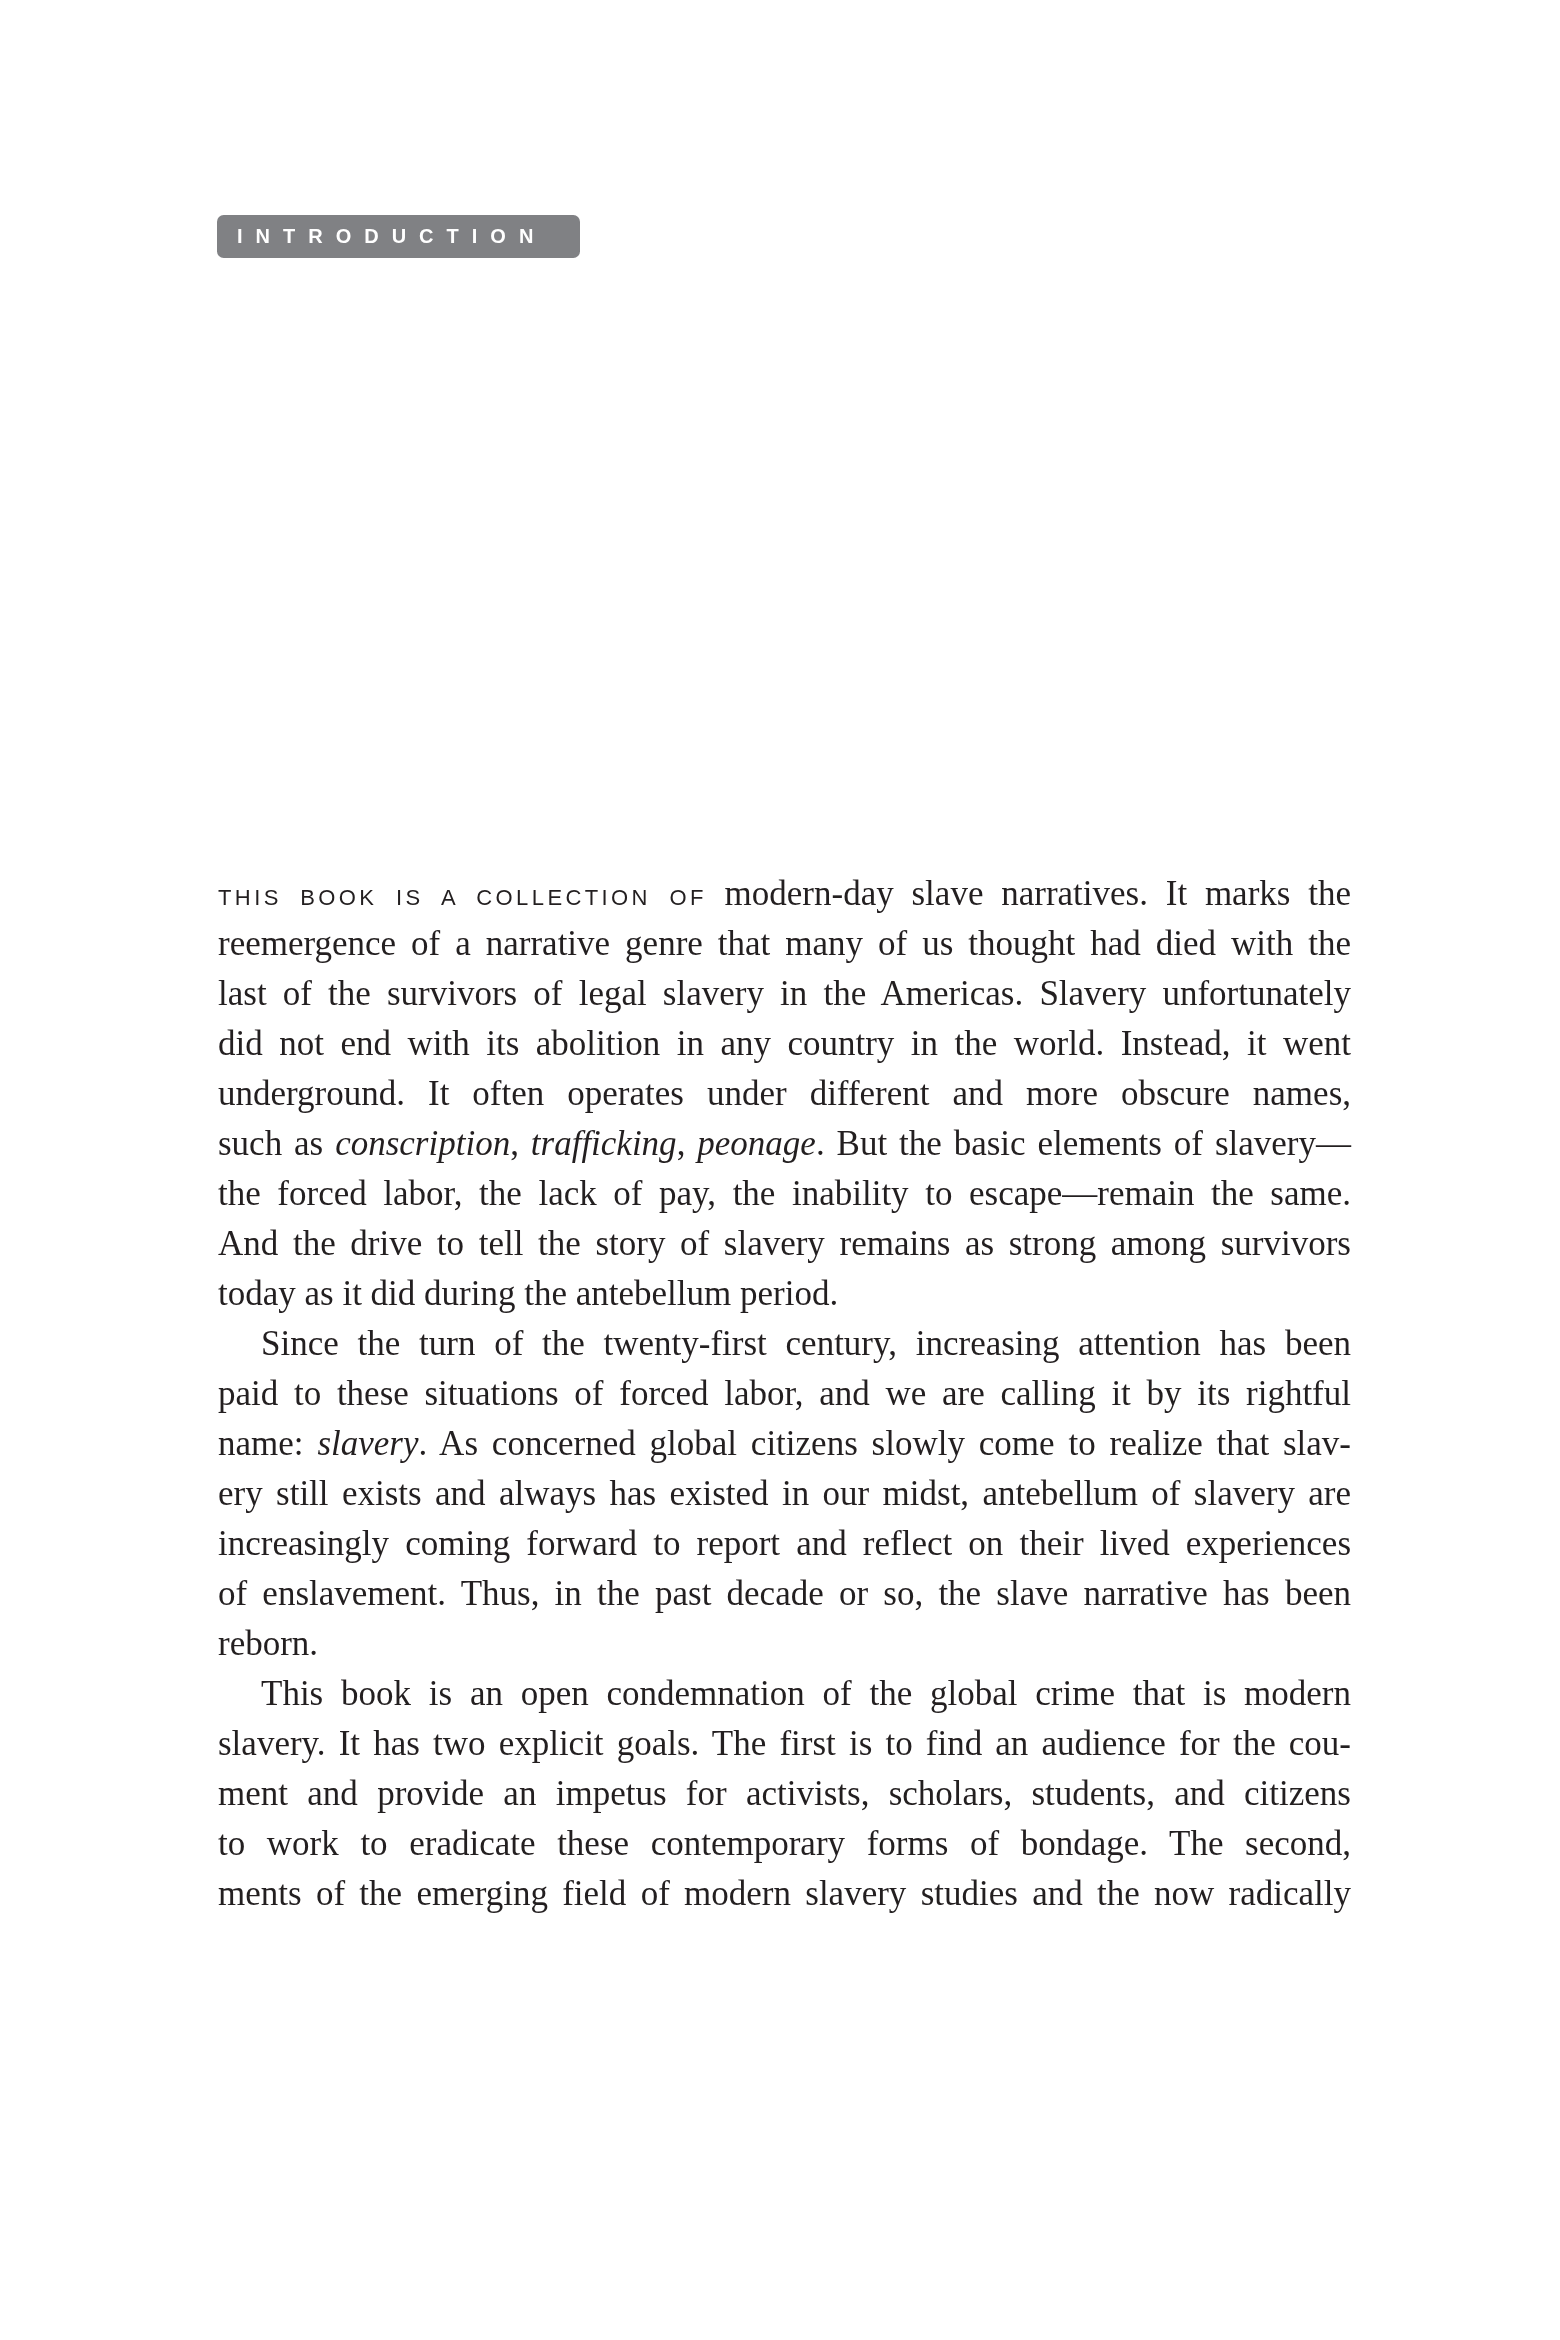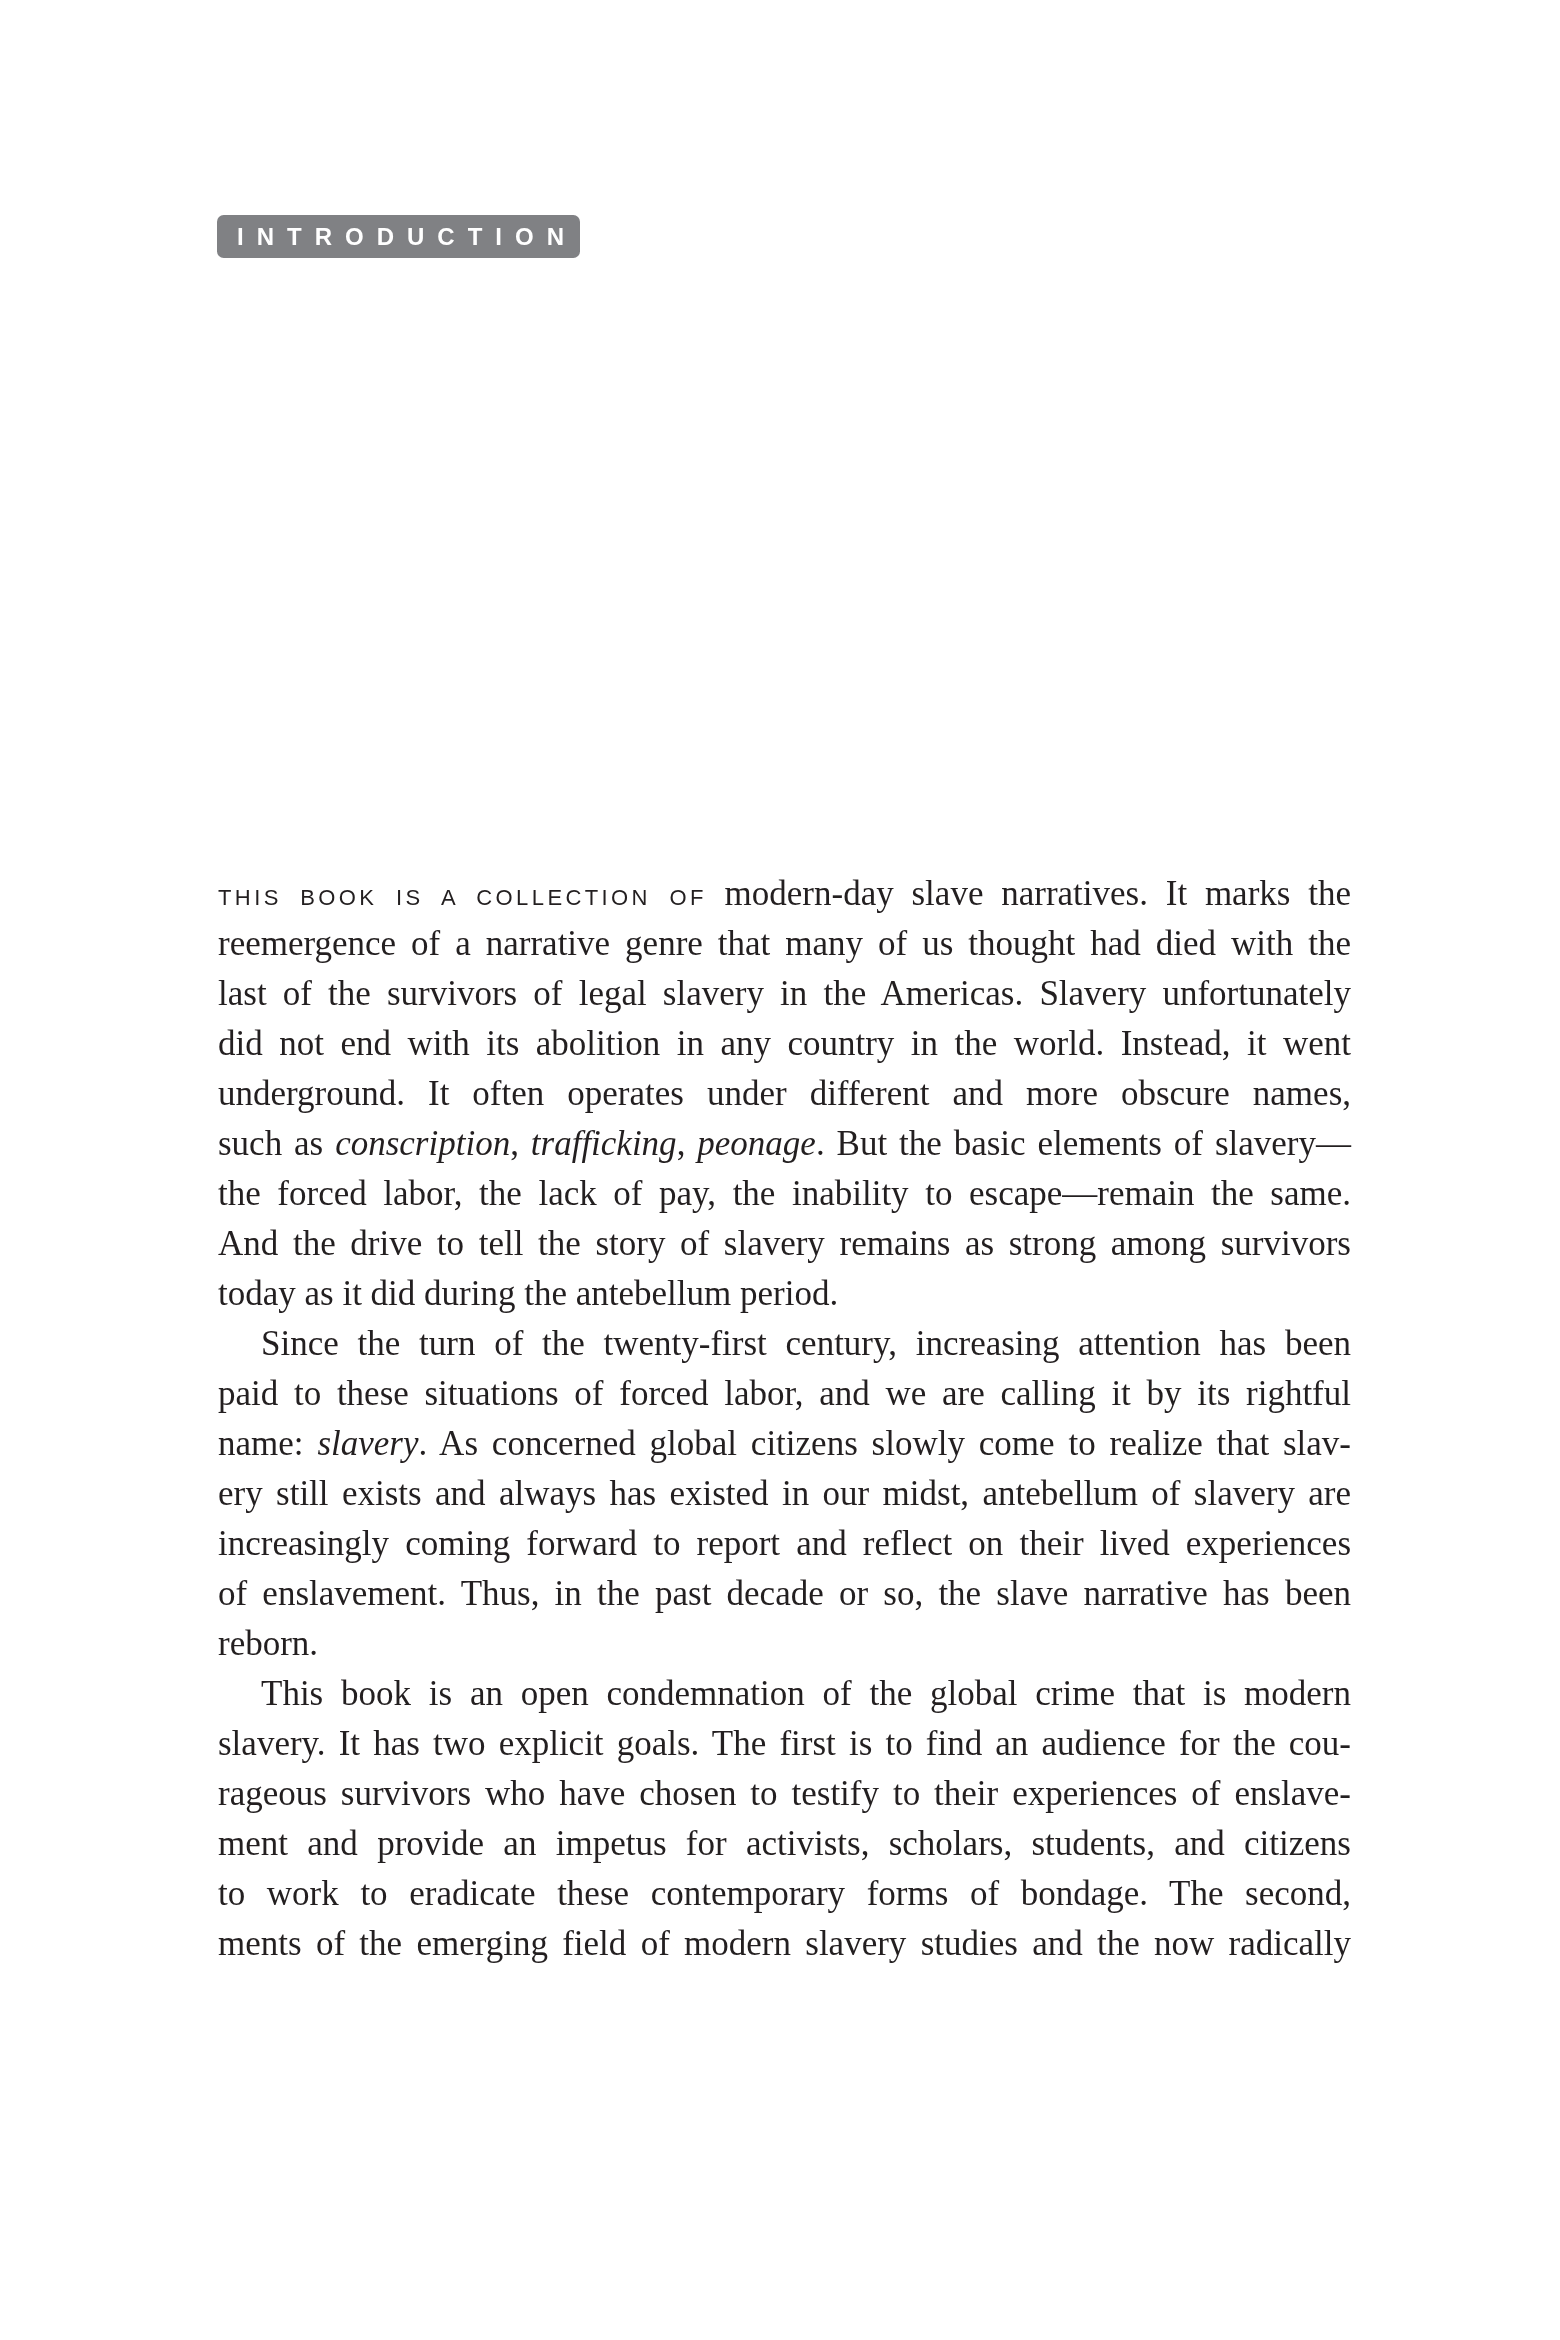--- a/index.html
+++ b/index.html
@@ -17,21 +17,21 @@
     position: absolute;
     left: 217px;
     top: 215px;
     width: 363px;
     height: 43px;
     background: #808184;
     border-radius: 6.7px;
     color: #ffffff;
     font-family: "Liberation Sans", sans-serif;
     font-weight: bold;
-    font-size: 24px;
+    font-size: 20px;
     letter-spacing: 13px;
     line-height: 43px;
     box-sizing: border-box;
     padding-left: 20px;
     white-space: nowrap;
   }
   .body-text {
     position: absolute;
     left: 218px;
     top: 868px;
@@ -87,19 +87,18 @@
       <span class="line"><span>paid to these situations of forced labor, and we are calling it by its rightful</span></span>
       <span class="line"><span>name: </span><em>slavery</em><span>. As concerned global citizens slowly come to realize that slav-</span></span>
       <span class="line"><span>ery still exists and always has existed in our midst, antebellum of slavery are</span></span>
       <span class="line"><span>increasingly coming forward to report and reflect on their lived experiences</span></span>
       <span class="line"><span>of enslavement. Thus, in the past decade or so, the slave narrative has been</span></span>
       <span class="line last"><span>reborn.</span></span>
     </div>
     <div>
       <span class="line indent"><span>This book is an open condemnation of the global crime that is modern</span></span>
       <span class="line"><span>slavery. It has two explicit goals. The first is to find an audience for the cou-</span></span>
-      <span class="line"><span>rageous survivors who have chosen to testify to their experiences of enslave-</span></span>
       <span class="line"><span>ment and provide an impetus for activists, scholars, students, and citizens</span></span>
       <span class="line"><span>to work to eradicate these contemporary forms of bondage. The second,</span></span>
       <span class="line"><span>ments of the emerging field of modern slavery studies and the now radically</span></span>
     </div>
   </div>
 
 
 </body></html>

